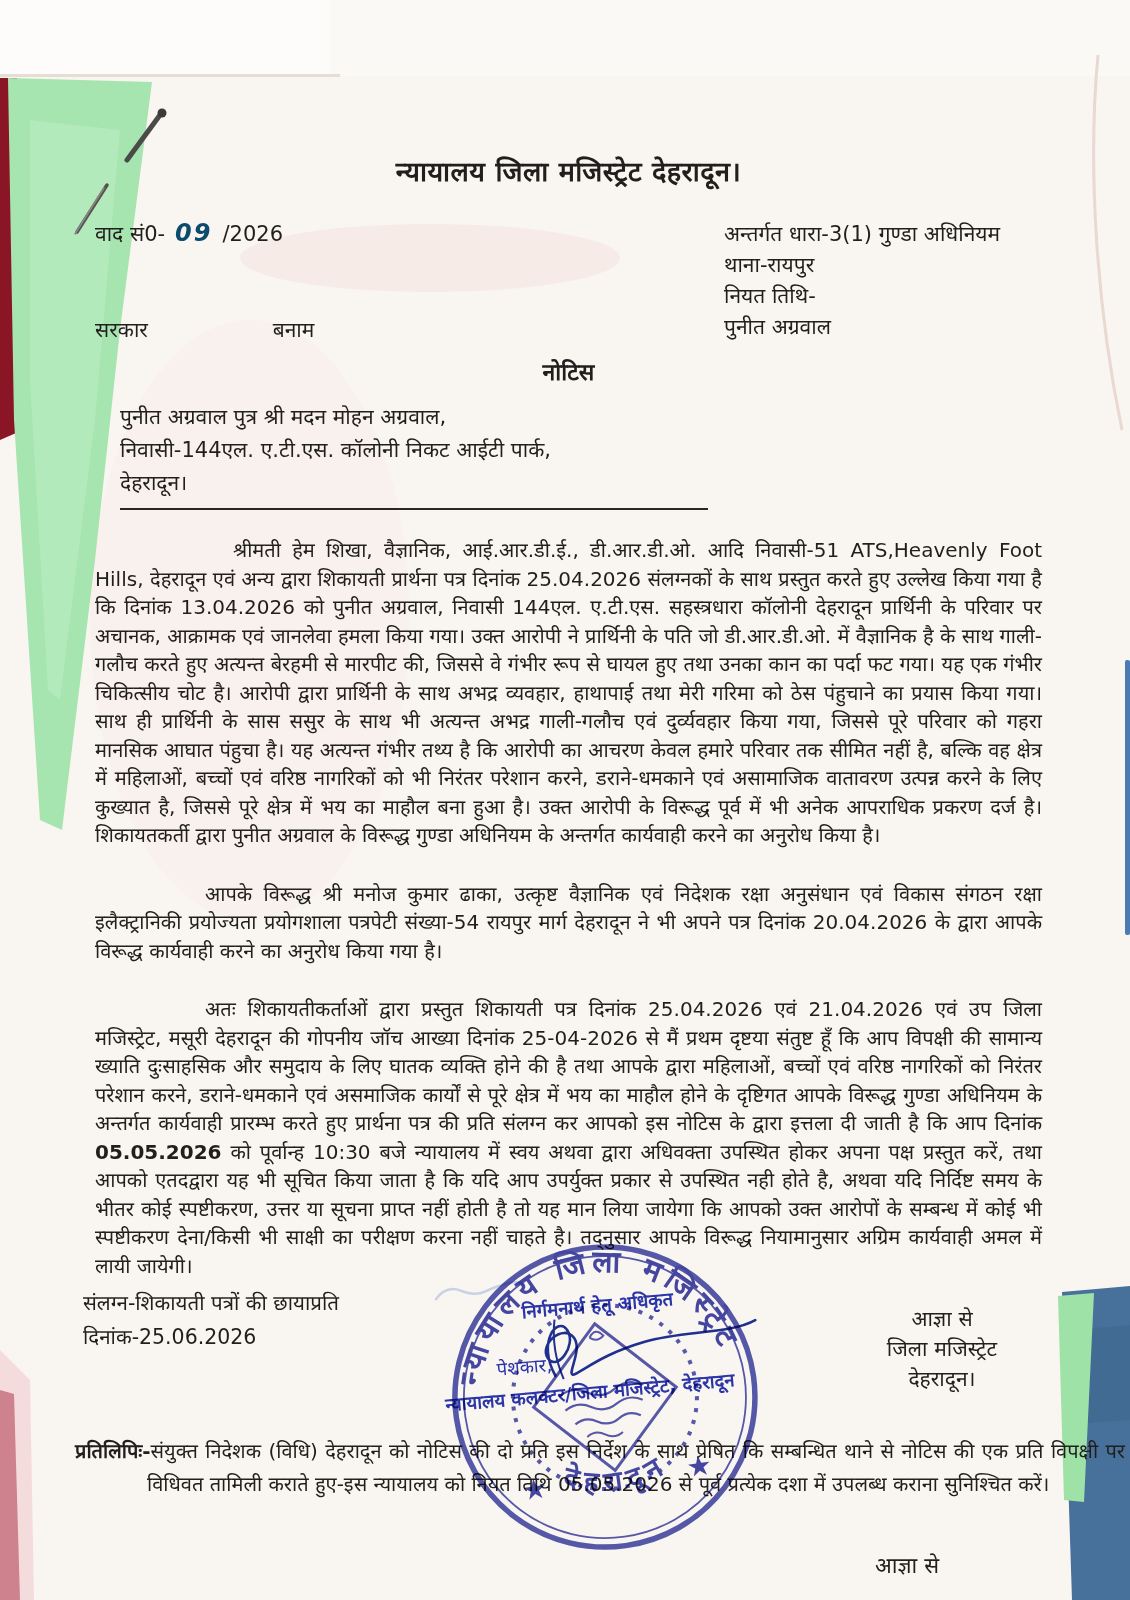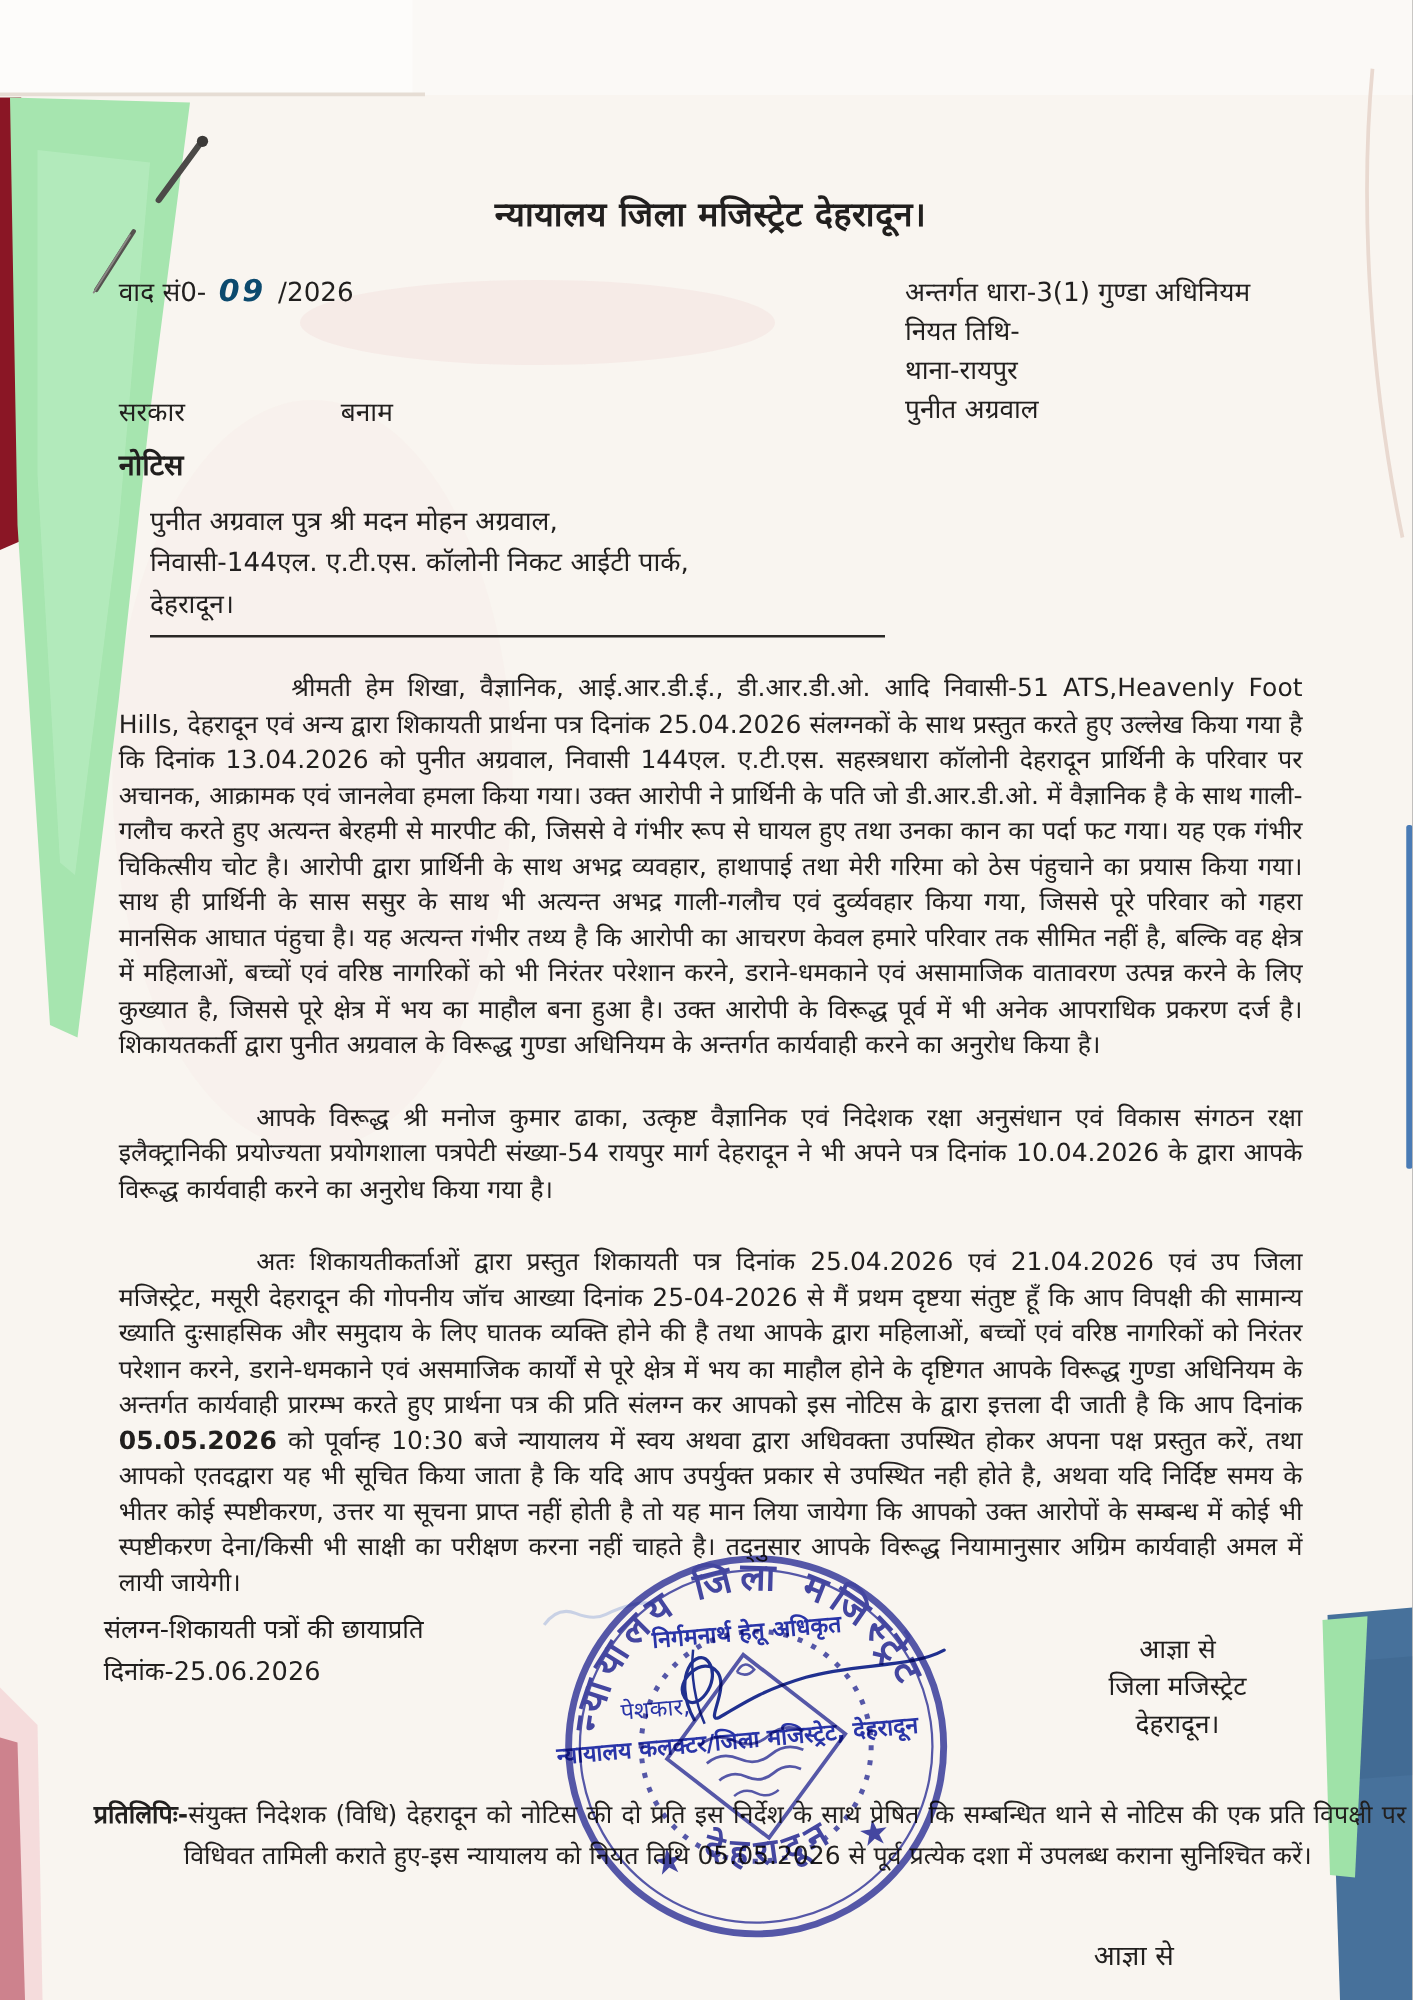--- a/index.html
+++ b/index.html
@@ -25,21 +25,21 @@
   .case-row{display:flex;justify-content:space-between;margin-top:30px;}
   .case-left{display:flex;flex-direction:column;justify-content:space-between;font-size:21px;}
   .case-right{width:318px;font-size:21px;line-height:31px;}
   .case-no-line{font-size:21px;}
   .hw{
     color:#0c4a6e;font-size:24px;font-style:italic;
     margin:0 6px 0 10px;letter-spacing:2px;font-weight:600;
   }
   .case-suffix{margin-left:4px;}
   .parties-line .p-vs{margin-left:118px;}
-  .notice-title{margin-top:12px;font-size:23px;font-weight:700;}
+  .notice-title{margin-top:12px;text-align:center;font-size:23px;font-weight:700;}
   .addressee{margin-top:14px;margin-left:25px;font-size:21px;line-height:33px;}
   .rule{margin:8px 0 0 25px;width:588px;height:2px;background:#2a2826;}
   .para{
     margin:26px 0 0 0;
     font-size:20px;line-height:28.5px;
     text-align:justify;
   }
   .p1{text-indent:138px;}
   .p2{text-indent:110px;margin-top:30px;}
   .p3{text-indent:110px;margin-top:30px;}
@@ -119,39 +119,39 @@
         <div class="case-no-line">
           <span>वाद सं0-</span><span class="hw">09</span><span class="case-suffix">/2026</span>
         </div>
         <div class="parties-line">
           <span class="p-gov">सरकार</span>
           <span class="p-vs">बनाम</span>
         </div>
       </div>
       <div class="case-right">
         <div>अन्तर्गत धारा-3(1) गुण्डा अधिनियम</div>
+        <div>थाना-रायपुर</div>
         <div>नियत तिथि-</div>
-        <div>थाना-रायपुर</div>
         <div>पुनीत अग्रवाल</div>
       </div>
     </div>
 
     <div class="notice-title">नोटिस</div>
 
     <div class="addressee">
       <div>पुनीत अग्रवाल पुत्र श्री मदन मोहन अग्रवाल,</div>
       <div>निवासी-144एल. ए.टी.एस. कॉलोनी निकट आईटी पार्क,</div>
       <div>देहरादून।</div>
     </div>
 
     <div class="rule"></div>
 
     <p class="para p1">श्रीमती हेम शिखा, वैज्ञानिक, आई.आर.डी.ई., डी.आर.डी.ओ. आदि निवासी-51 ATS,Heavenly Foot Hills,  देहरादून एवं अन्य द्वारा शिकायती प्रार्थना पत्र दिनांक 25.04.2026 संलग्नकों के साथ प्रस्तुत करते हुए उल्लेख किया गया है कि दिनांक 13.04.2026 को पुनीत अग्रवाल, निवासी 144एल. ए.टी.एस. सहस्त्रधारा कॉलोनी देहरादून प्रार्थिनी के परिवार पर अचानक, आक्रामक एवं जानलेवा हमला किया गया। उक्त आरोपी ने प्रार्थिनी के पति जो डी.आर.डी.ओ. में वैज्ञानिक है के साथ गाली-गलौच करते हुए अत्यन्त बेरहमी से मारपीट की, जिससे वे गंभीर रूप से घायल हुए तथा उनका कान का पर्दा फट गया। यह एक गंभीर चिकित्सीय चोट है। आरोपी द्वारा प्रार्थिनी के साथ अभद्र व्यवहार, हाथापाई तथा मेरी गरिमा को ठेस पंहुचाने का प्रयास किया गया। साथ ही प्रार्थिनी के सास ससुर के साथ भी अत्यन्त अभद्र गाली-गलौच एवं दुर्व्यवहार किया गया, जिससे पूरे परिवार को गहरा मानसिक आघात पंहुचा है। यह अत्यन्त गंभीर तथ्य है कि आरोपी का आचरण केवल हमारे परिवार तक सीमित नहीं है, बल्कि वह क्षेत्र में महिलाओं, बच्चों एवं वरिष्ठ नागरिकों को भी निरंतर परेशान करने, डराने-धमकाने एवं असामाजिक वातावरण उत्पन्न करने के लिए कुख्यात है, जिससे पूरे क्षेत्र में भय का माहौल बना हुआ है। उक्त आरोपी के विरूद्ध पूर्व में भी अनेक आपराधिक प्रकरण दर्ज है। शिकायतकर्ती द्वारा पुनीत अग्रवाल के विरूद्ध गुण्डा अधिनियम के अन्तर्गत कार्यवाही करने का अनुरोध किया है।</p>
 
-    <p class="para p2">आपके विरूद्ध श्री मनोज कुमार ढाका, उत्कृष्ट वैज्ञानिक एवं निदेशक रक्षा अनुसंधान एवं विकास संगठन रक्षा इलैक्ट्रानिकी प्रयोज्यता प्रयोगशाला पत्रपेटी संख्या-54 रायपुर मार्ग देहरादून ने भी अपने पत्र दिनांक 10.04.2026 के द्वारा आपके विरूद्ध कार्यवाही करने का अनुरोध किया गया है।</p>
+    <p class="para p2">आपके विरूद्ध श्री मनोज कुमार ढाका, उत्कृष्ट वैज्ञानिक एवं निदेशक रक्षा अनुसंधान एवं विकास संगठन रक्षा इलैक्ट्रानिकी प्रयोज्यता प्रयोगशाला पत्रपेटी संख्या-54 रायपुर मार्ग देहरादून ने भी अपने पत्र दिनांक 20.04.2026 के द्वारा आपके विरूद्ध कार्यवाही करने का अनुरोध किया गया है।</p>
 
     <p class="para p3"><span>अतः शिकायतीकर्ताओं द्वारा प्रस्तुत शिकायती पत्र दिनांक 25.04.2026 एवं 21.04.2026 एवं  उप जिला मजिस्ट्रेट, मसूरी देहरादून की गोपनीय जॉच आख्या दिनांक 25-04-2026 से मैं प्रथम दृष्टया संतुष्ट हूँ कि आप विपक्षी की सामान्य ख्याति दुःसाहसिक और समुदाय के लिए घातक व्यक्ति होने की है तथा आपके द्वारा महिलाओं, बच्चों एवं वरिष्ठ नागरिकों को निरंतर परेशान करने, डराने-धमकाने एवं असमाजिक कार्यों से पूरे क्षेत्र में भय का माहौल होने के दृष्टिगत आपके विरूद्ध गुण्डा अधिनियम के अन्तर्गत कार्यवाही प्रारम्भ करते हुए प्रार्थना पत्र की प्रति संलग्न कर आपको इस नोटिस के द्वारा इत्तला दी जाती है कि आप दिनांक </span><span class="bold">05.05.2026</span><span> को पूर्वान्ह 10:30 बजे न्यायालय में स्वय अथवा द्वारा अधिवक्ता उपस्थित होकर अपना पक्ष प्रस्तुत करें, तथा आपको एतदद्वारा यह भी सूचित किया जाता है कि यदि आप उपर्युक्त प्रकार से उपस्थित नही होते है, अथवा यदि निर्दिष्ट समय के भीतर कोई स्पष्टीकरण, उत्तर या सूचना प्राप्त नहीं होती है तो यह मान लिया जायेगा कि आपको उक्त आरोपों के सम्बन्ध में कोई भी स्पष्टीकरण देना/किसी भी साक्षी का परीक्षण करना नहीं चाहते है। तद्नुसार  आपके विरूद्ध नियामानुसार अग्रिम कार्यवाही अमल में लायी जायेगी।</span></p>
 
     <div class="closing-row">
 
       <div class="enclosure-block">
         <div>संलग्न-शिकायती पत्रों की छायाप्रति</div>
         <div>दिनांक-25.06.2026</div>
       </div>
 

